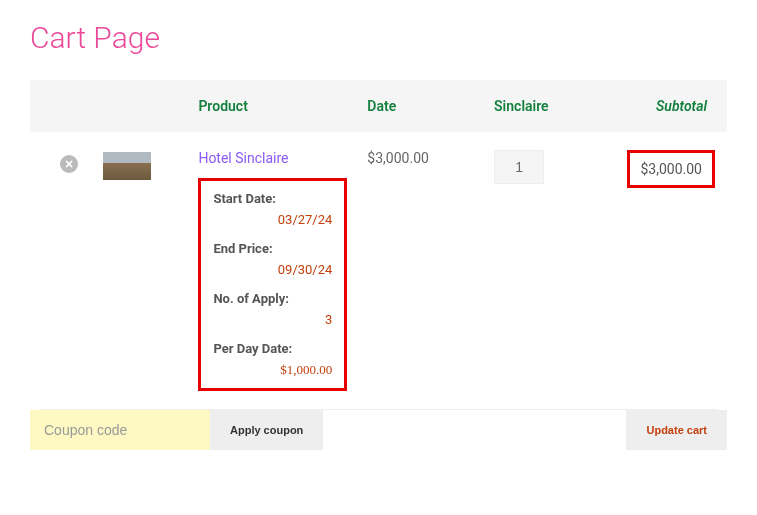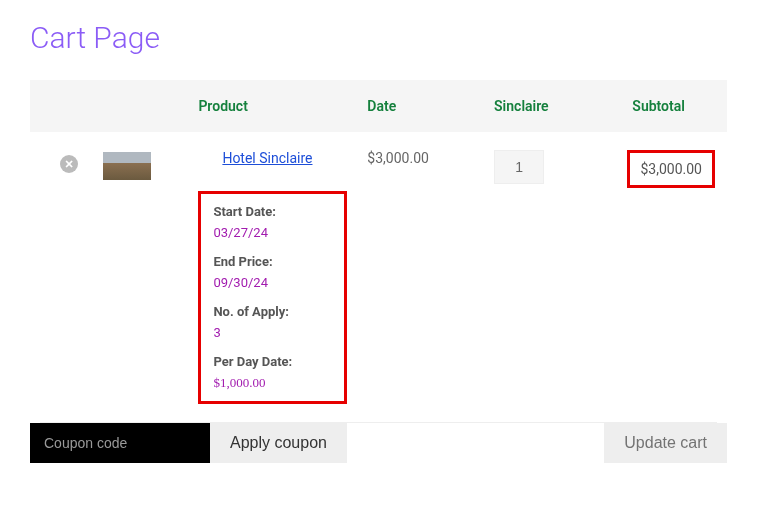--- a/index.html
+++ b/index.html
@@ -10,21 +10,21 @@
     body {
       font-family: -apple-system, BlinkMacSystemFont, "Segoe UI", Roboto, "Helvetica Neue", Arial, sans-serif;
       background: #fff;
       padding: 20px 30px;
       width: 757px;
       color: #333;
     }
     h1 {
       font-size: 30px;
       font-weight: 300;
-      color: #8b5cf6;
+      color: #ec4899;
       margin-bottom: 25px;
     }
     .cart-table {
       width: 100%;
       border-collapse: collapse;
     }
     .cart-header {
       background: #f5f5f5;
     }
     .cart-header th {
@@ -33,21 +33,21 @@
       font-weight: 600;
       font-size: 14px;
       color: #15803d;
     }
     .th-remove { width: 60px; }
     .th-thumb { width: 90px; }
     .th-product { width: 160px; }
     .th-price { width: 120px; }
     .th-qty { width: 110px; }
     .th-subtotal { width: 120px; text-align: right; }
-    .cart-header th.th-subtotal { text-align: center; padding-right: 20px; }
+    .cart-header th.th-subtotal { text-align: right; padding-right: 20px; font-style: italic; }
     .cart-row td {
       padding: 18px 10px;
       vertical-align: top;
       font-size: 14px;
       color: #666;
     }
     .remove-icon {
       display: inline-flex;
       align-items: center;
       justify-content: center;
@@ -63,40 +63,39 @@
       margin-left: 20px;
     }
     .thumb {
       width: 48px;
       height: 28px;
       background: linear-gradient(to bottom, #b0b8c0 0%, #b0b8c0 40%, #8a6f50 40%, #6b5a3f 100%);
       display: inline-block;
       margin-top: 2px;
     }
     .product-link {
-      color: #1d4ed8;
-      text-decoration: underline;
+      color: #8b5cf6;
       cursor: pointer;
-      margin-left: 24px;
     }
     .details-box {
       border: 3px solid #e60000;
       padding: 10px 12px;
-      margin-top: 25px;
+      margin-top: 12px;
       color: #666;
       font-size: 13px;
     }
     .details-box .label {
       font-weight: 700;
       color: #555;
       margin-bottom: 6px;
     }
     .details-box .value {
       margin-bottom: 14px;
-      color: #a21caf;
+      color: #c2410c;
+      text-align: right;
     }
     .details-box .value:last-child {
       margin-bottom: 0;
       font-family: Liberation Serif, serif;
     }
     .qty-input {
       width: 50px;
       padding: 8px 6px;
       border: 1px solid #eee;
       background: #f5f5f5;
@@ -128,38 +127,38 @@
     .actions-row {
       margin-top: 0;
       display: flex;
       justify-content: space-between;
       align-items: stretch;
     }
     .coupon-input {
       width: 180px;
       padding: 12px 14px;
       border: none;
-      background: #000000;
+      background: #fef9c3;
       font-size: 14px;
       color: #888;
     }
     .coupon-input::placeholder {
       color: #999;
     }
     .btn {
       border: none;
       background: #eee;
       padding: 7px 20px;
-      font-size: 16px;
-      font-weight: 400;
+      font-size: 11px;
+      font-weight: 700;
       color: #333;
       cursor: pointer;
     }
     .btn-update {
-      color: #737373;
+      color: #c2410c;
       cursor: default;
     }
     .left-actions {
       display: flex;
     }
   </style>
 </head>
 <body>
 
 <h1>Cart Page</h1>

